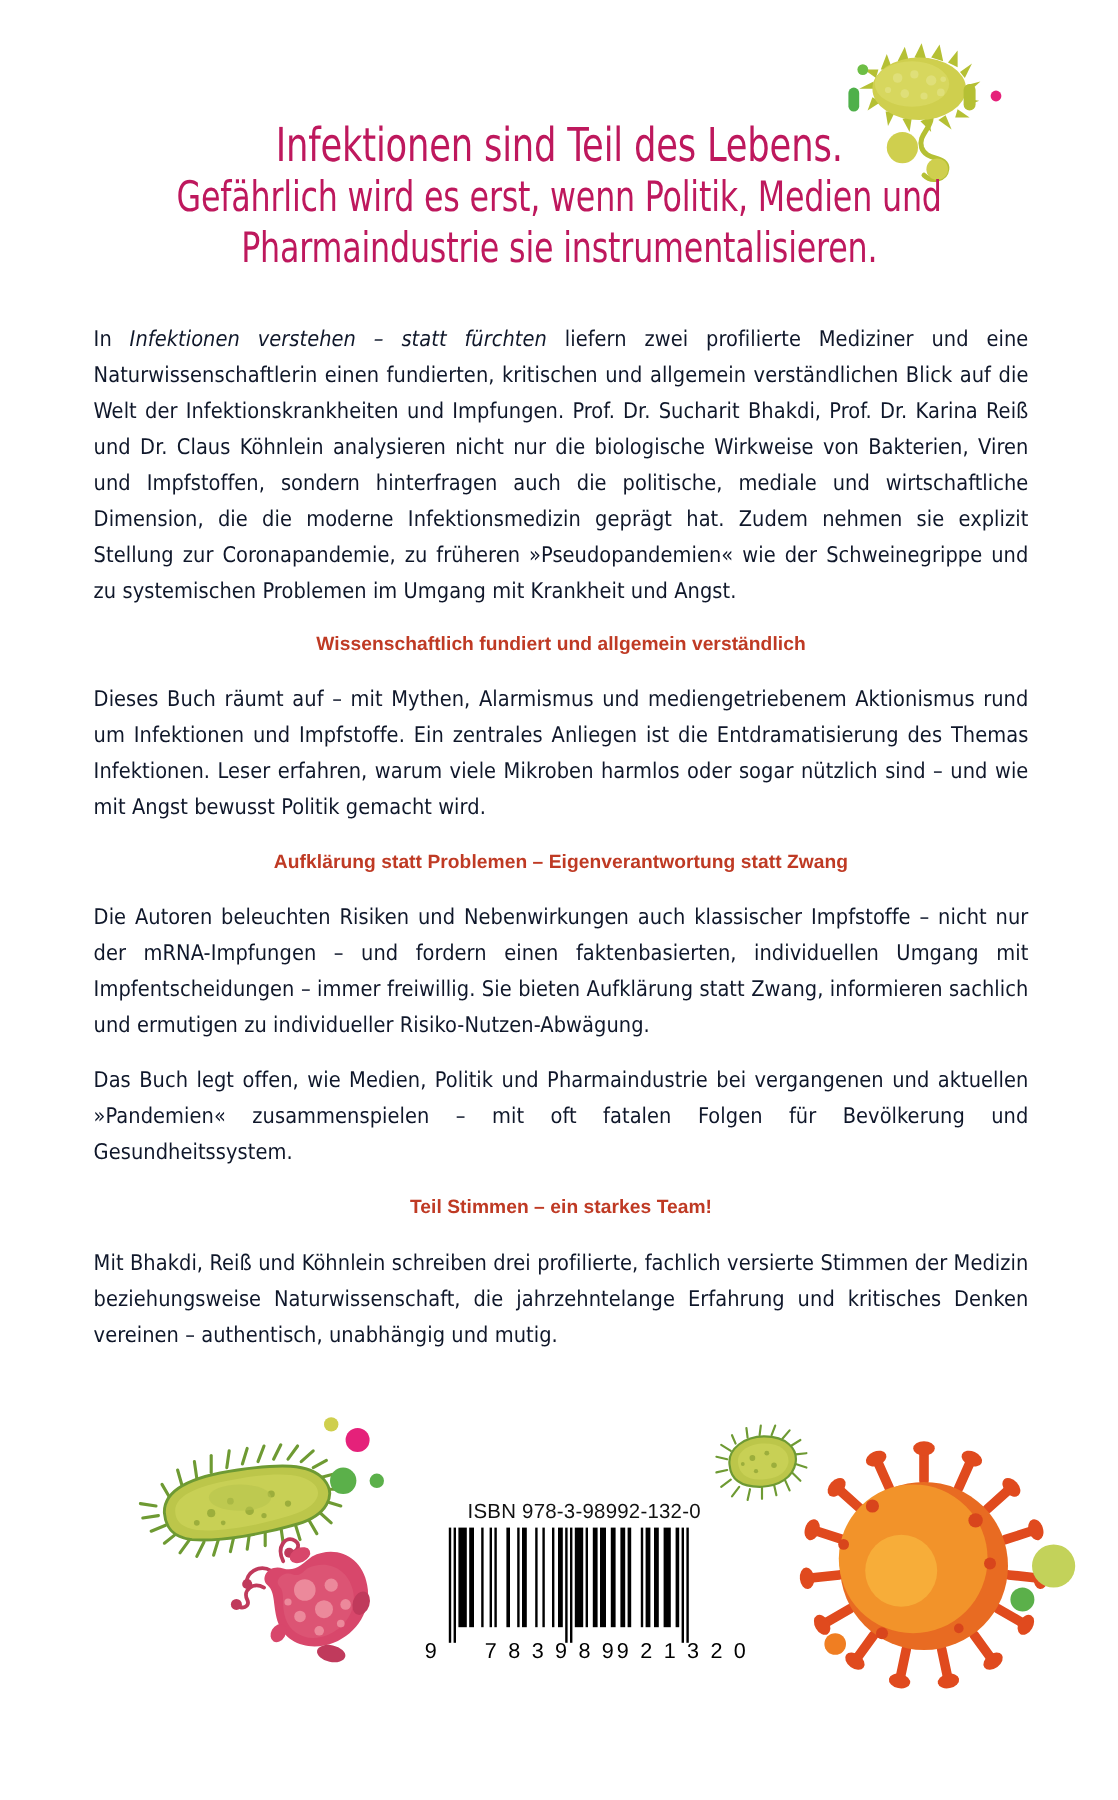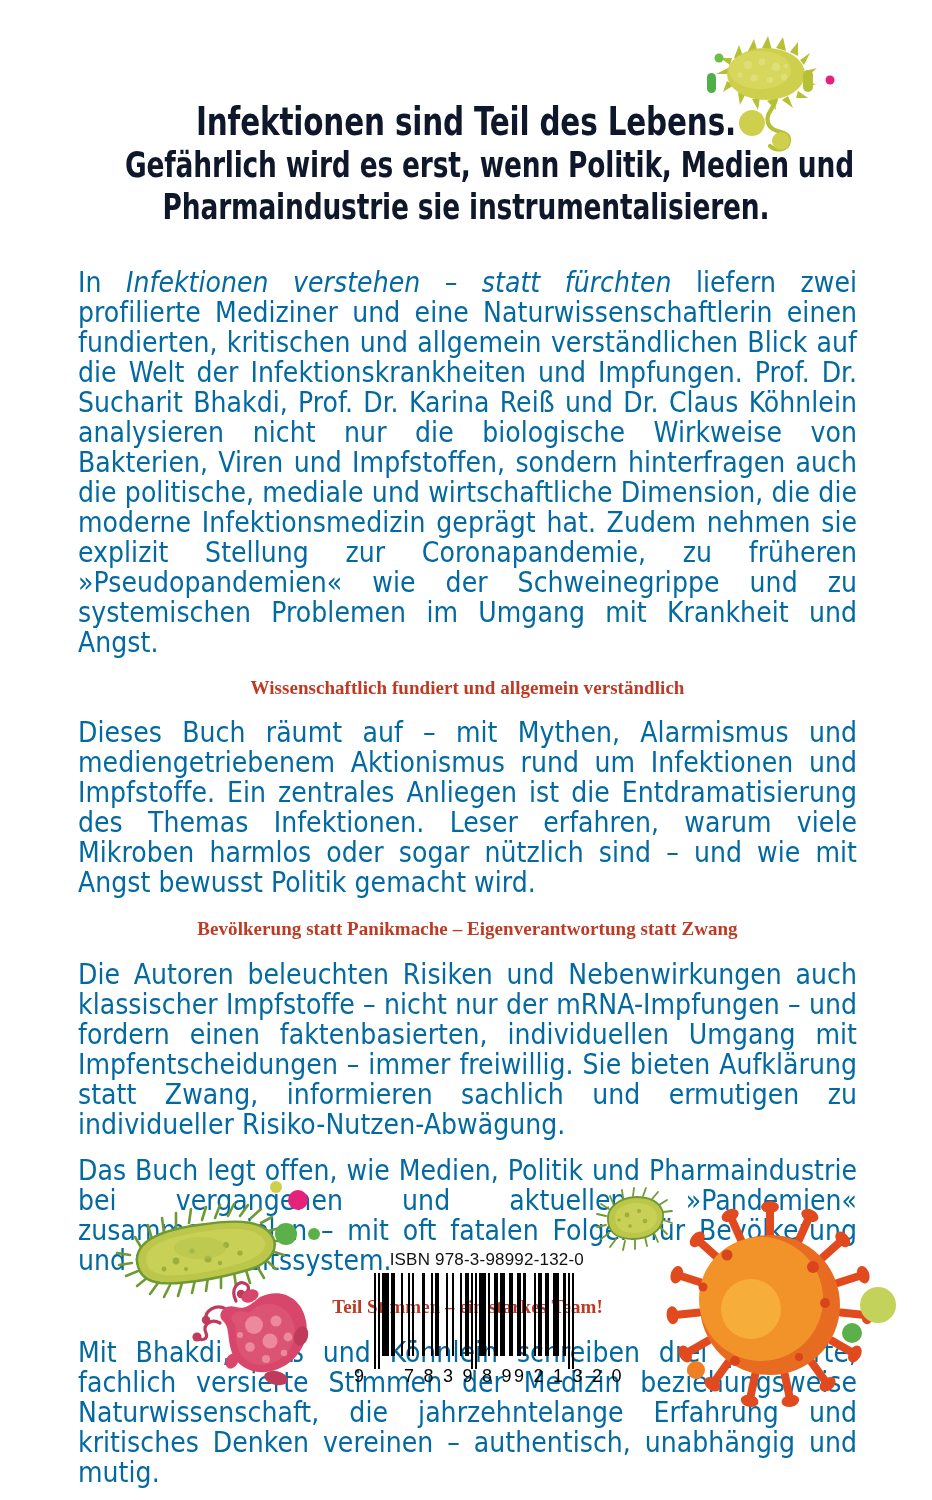--- a/index.html
+++ b/index.html
@@ -33,23 +33,23 @@
   .art-bottom-left { left: 80px; top: 1175px; width: 300px; height: 230px; }
   .art-bottom-right { left: 575px; top: 1175px; width: 360px; height: 240px; }
 
   
   .headline {
     position: absolute;
     left: 60px;
     top: 100px;
     width: 812px;
     text-align: center;
-    color: #0f172a;
+    color: #be185d;
     font-family: "Liberation Sans Narrow", "DejaVu Sans Condensed", "Liberation Sans", sans-serif;
-    font-weight: bold;
+    font-weight: normal;
     letter-spacing: -0.2px;
   }
   .headline-l1 {
     display: block;
     font-size: 39px;
     line-height: 44px;
     transform: scaleX(0.84);
     transform-origin: center center;
     white-space: nowrap;
   }
@@ -65,36 +65,36 @@
 
   
   .body-wrap {
     position: absolute;
     left: 78px;
     top: 268px;
     width: 779px;
   }
   p.para {
     margin: 0 0 0 0;
-    color: #0369a1;
+    color: #0f172a;
     font-family: "Liberation Sans Narrow", "DejaVu Sans Condensed", "Liberation Sans", sans-serif;
-    font-size: 28px;
+    font-size: 18px;
     line-height: 30px;
     text-align: justify;
     text-justify: inter-word;
     letter-spacing: 0.05px;
   }
   p.para em { font-style: italic; }
 
   h2.subhead {
     margin: 0;
     color: #BF3A24;
-    font-family: Liberation Serif, serif;
+    font-family: Liberation Sans, sans-serif;
     font-weight: bold;
-    font-size: 19px;
+    font-size: 16px;
     line-height: 30px;
     text-align: center;
     letter-spacing: 0.05px;
   }
 
   .gap-sm { height: 15px; }
   .gap-md { height: 16px; }
 
   
   .barcode-block {
@@ -200,21 +200,21 @@
 
     <p class="para"><span>In </span><em>Infektionen verstehen – statt fürchten</em><span> liefern zwei profilierte Mediziner und eine Naturwissenschaftlerin einen fundierten, kritischen und allgemein verständlichen Blick auf die Welt der Infektionskrankheiten und Impfungen. Prof. Dr. Sucharit Bhakdi, Prof. Dr. Karina Reiß und Dr. Claus Köhnlein analysieren nicht nur die biologische Wirkweise von Bakterien, Viren und Impfstoffen, sondern hinterfragen auch die politische, mediale und wirtschaftliche Dimension, die die moderne Infektionsmedizin geprägt hat. Zudem nehmen sie explizit Stellung zur Coronapandemie, zu früheren »Pseudopandemien« wie der Schweinegrippe und zu systemischen Problemen im Umgang mit Krankheit und Angst.</span></p>
 
     <div class="gap-sm"></div>
     <h2 class="subhead">Wissenschaftlich fundiert und allgemein verständlich</h2>
     <div class="gap-sm"></div>
 
     <p class="para">Dieses Buch räumt auf – mit Mythen, Alarmismus und mediengetriebenem Aktionismus rund um Infektionen und Impfstoffe. Ein zentrales Anliegen ist die Entdramatisierung des Themas Infektionen. Leser erfahren, warum viele Mikroben harmlos oder sogar nützlich sind – und wie mit Angst bewusst Politik gemacht wird.</p>
 
     <div class="gap-md"></div>
-    <h2 class="subhead">Bevölkerung statt Panikmache – Eigenverantwortung statt Zwang</h2>
+    <h2 class="subhead">Aufklärung statt Problemen – Eigenverantwortung statt Zwang</h2>
     <div class="gap-md"></div>
 
     <p class="para">Die Autoren beleuchten Risiken und Nebenwirkungen auch klassischer Impfstoffe – nicht nur der mRNA-Impfungen – und fordern einen faktenbasierten, individuellen Umgang mit Impfentscheidungen – immer freiwillig. Sie bieten Aufklärung statt Zwang, informieren sachlich und ermutigen zu individueller Risiko-Nutzen-Abwägung.</p>
 
     <div class="gap-md"></div>
 
     <p class="para">Das Buch legt offen, wie Medien, Politik und Pharmaindustrie bei vergangenen und aktuellen »Pandemien« zusammenspielen – mit oft fatalen Folgen für Bevölkerung und Gesundheitssystem.</p>
 
     <div class="gap-md"></div>
     <h2 class="subhead">Teil Stimmen – ein starkes Team!</h2>

